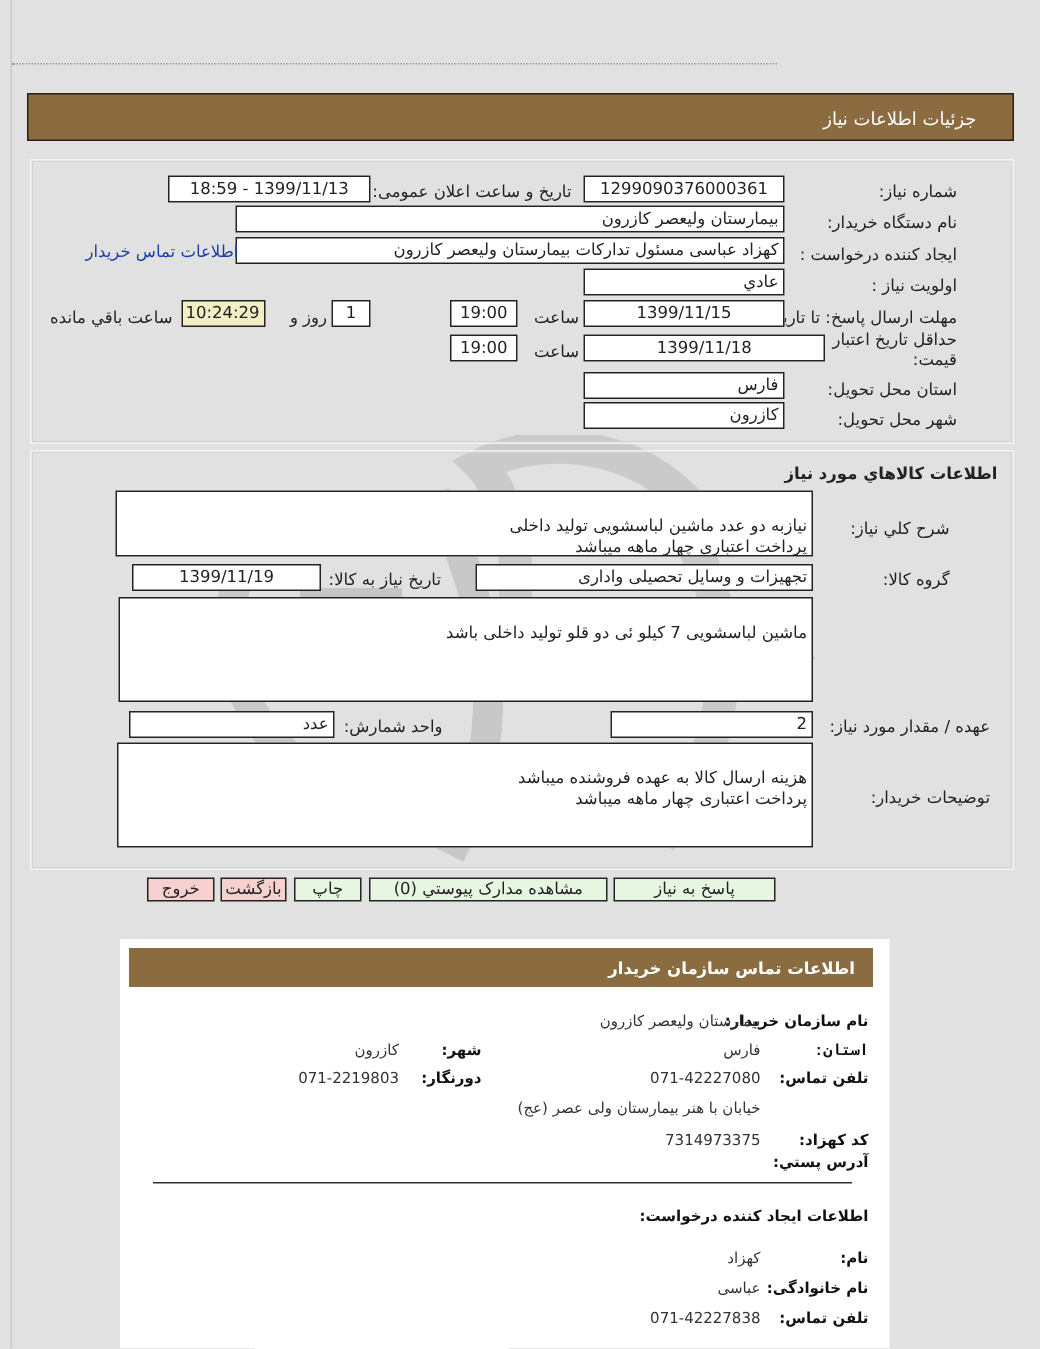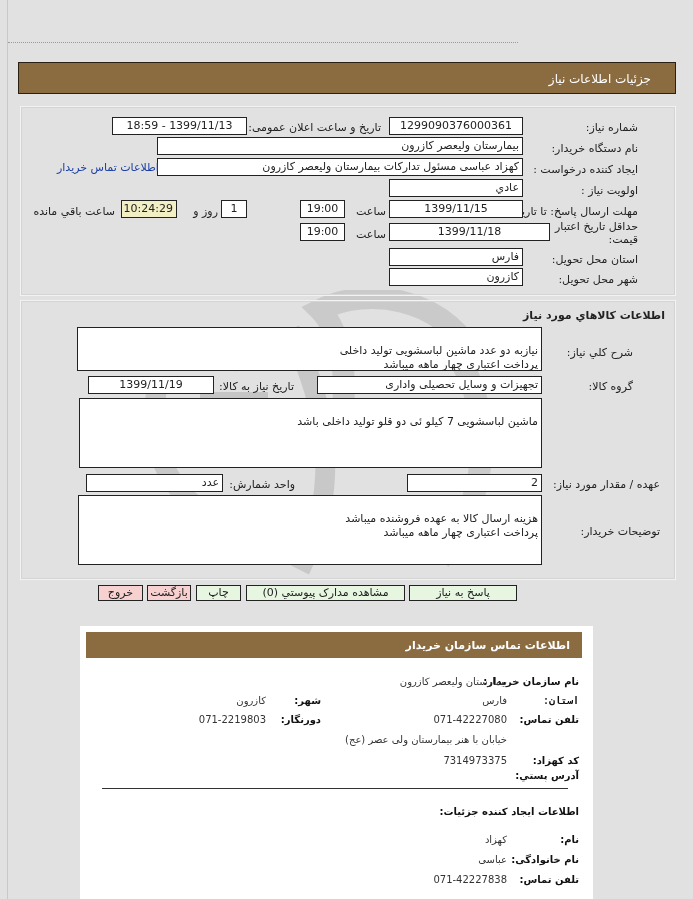--- a/index.html
+++ b/index.html
@@ -141,20 +141,20 @@
 <div class="abs v" style="right:427px;top:714px;">071-2219803</div>
 
 <div class="abs k" style="right:114px;top:734px;margin-top:36px;">آدرس پستي:</div>
 <div class="abs v" style="right:186px;top:734px;">خیابان با هنر بیمارستان ولی عصر (عج)</div>
 
 <div class="abs k" style="right:114px;top:755px;">کد کهزاد:</div>
 <div class="abs v" style="right:186px;top:755px;">7314973375</div>
 
 <div class="abs hr"></div>
 
-<div class="abs k" style="right:114px;top:806px;">اطلاعات ايجاد کننده جزئيات:</div>
+<div class="abs k" style="right:114px;top:806px;">اطلاعات ايجاد کننده درخواست:</div>
 
 <div class="abs k" style="right:114px;top:834px;">نام:</div>
 <div class="abs v" style="right:186px;top:834px;">کهزاد</div>
 <div class="abs k" style="right:114px;top:854px;">نام خانوادگی:</div>
 <div class="abs v" style="right:186px;top:854px;">عباسی</div>
 <div class="abs k" style="right:114px;top:874px;">تلفن تماس:</div>
 <div class="abs v" style="right:186px;top:874px;">071-42227838</div>
 
 </body></html>

